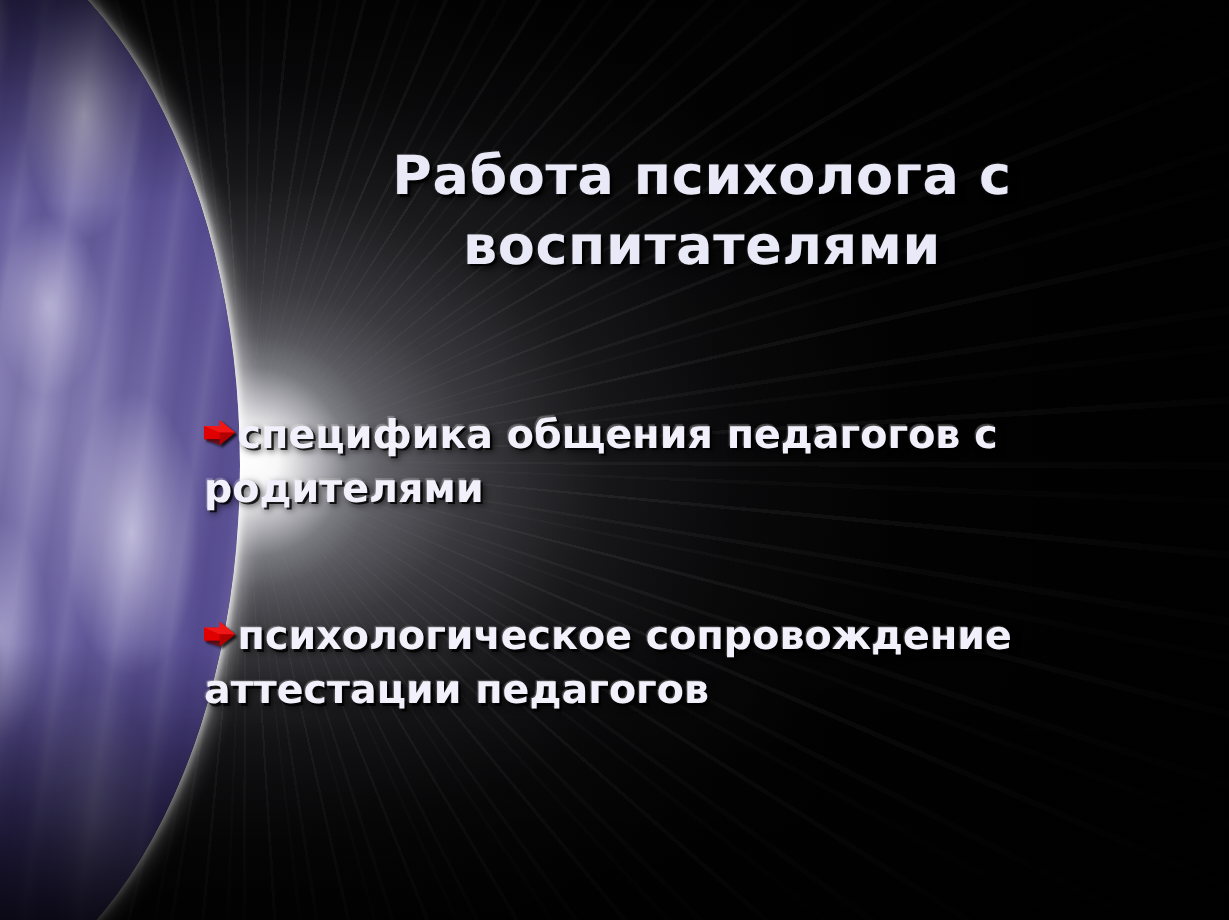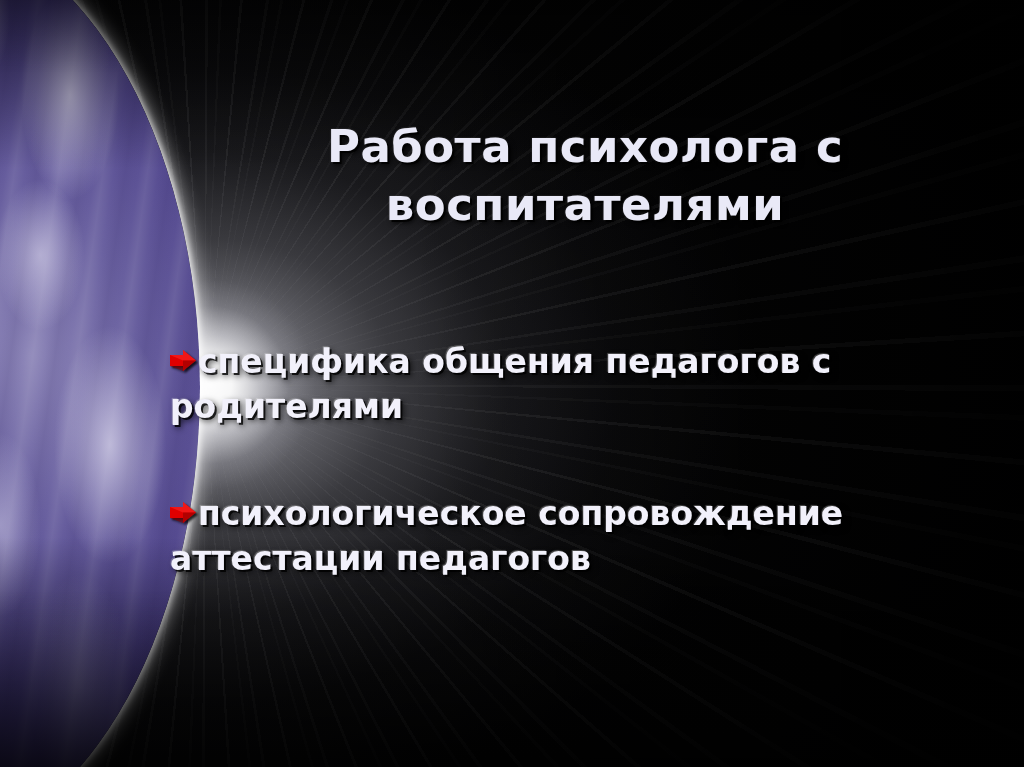--- a/index.html
+++ b/index.html
@@ -184,21 +184,21 @@
     font-weight: bold;
     font-size: 33px;
     line-height: 45px;
     color: #f2f1fb;
     text-shadow:
       2px 2px 0 rgba(0,0,0,0.80),
       3px 3px 6px rgba(0,0,0,0.70),
       -1px -1px 1px rgba(255,255,255,0.30);
     white-space: pre-line;
   }
-  .bullet--two { margin-top: 62px; }
+  .bullet--two { margin-top: 78px; }
 
   .bullet-line {
     display: inline;
   }
   .arrow-mark {
     display: inline-block;
     vertical-align: 2px;
     width: 26px;
     height: 21px;
     margin-right: 2px;

